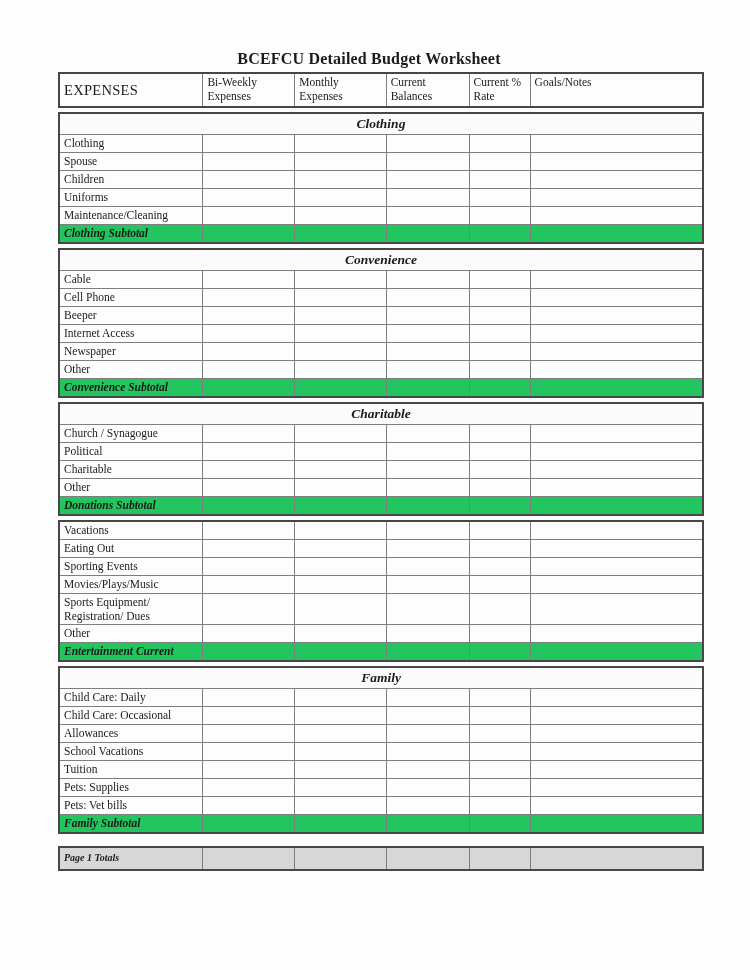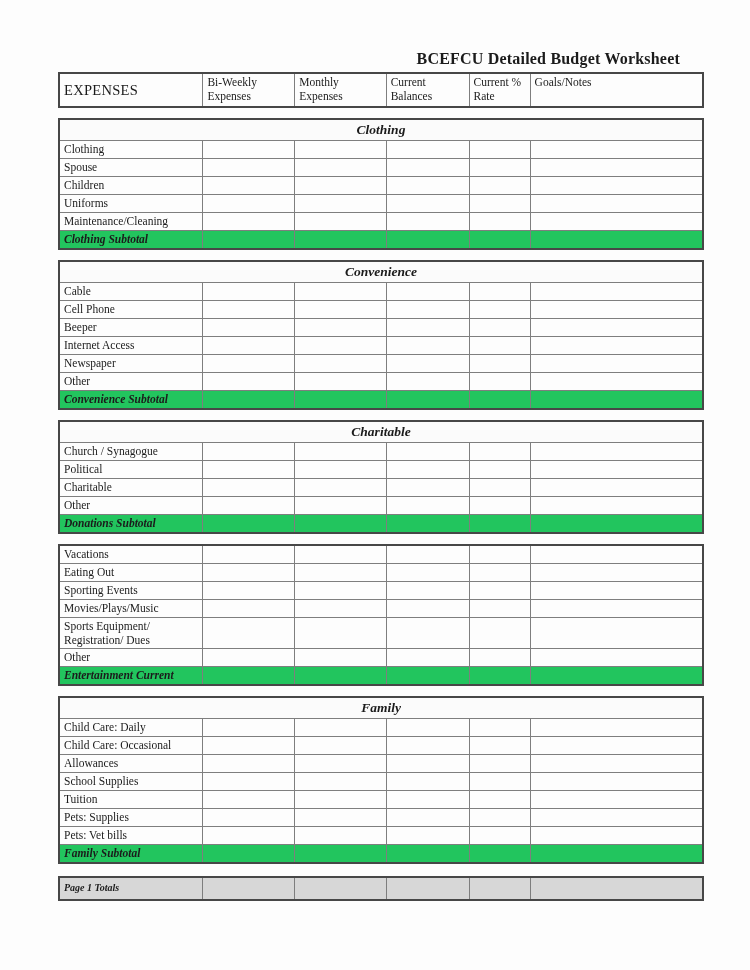--- a/index.html
+++ b/index.html
@@ -11,21 +11,21 @@
     overflow: hidden;
     font-family: "Liberation Serif", serif;
     color: #1b1b1b;
   }
   .sheet {
     width: 622px;
     margin-left: 58px;
     padding-top: 50px;
   }
   .doc-title {
-    text-align: right;
+    text-align: center;
     font-size: 16px;
     font-weight: bold;
     letter-spacing: 0.2px;
     margin-bottom: 4px;
   }
   table {
     width: 646px;
     border-collapse: collapse;
     table-layout: fixed;
   }
@@ -43,21 +43,21 @@
   }
   
   .header-table { margin-bottom: 0; }
   .header-table td { height: 30px; }
   .expenses-cell {
     font-size: 14.5px;
     vertical-align: middle;
     letter-spacing: 0.3px;
   }
   
-  .section-table { margin-top: 10px; }
+  .section-table { margin-top: 4px; }
   .section-title-cell {
     text-align: center;
     font-weight: bold;
     font-style: italic;
     font-size: 13.5px;
     height: 18px;
     line-height: 17px;
     background: #fbfbfb;
   }
   .data-row td { height: 15px; }
@@ -400,21 +400,21 @@
           </tr>
           <tr class="data-row">
             <td>Allowances</td>
             <td></td>
             <td></td>
             <td></td>
             <td></td>
             <td></td>
           </tr>
           <tr class="data-row">
-            <td>School Supplies</td>
+            <td>School Vacations</td>
             <td></td>
             <td></td>
             <td></td>
             <td></td>
             <td></td>
           </tr>
           <tr class="data-row">
             <td>Tuition</td>
             <td></td>
             <td></td>

